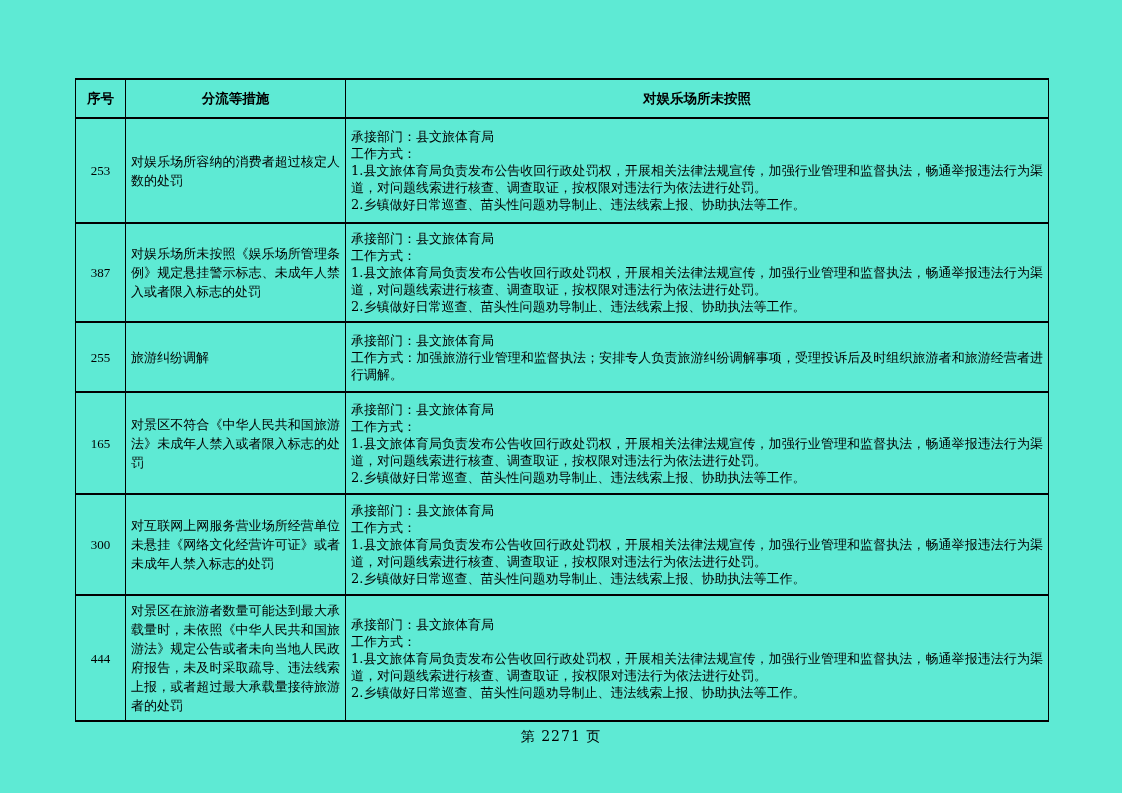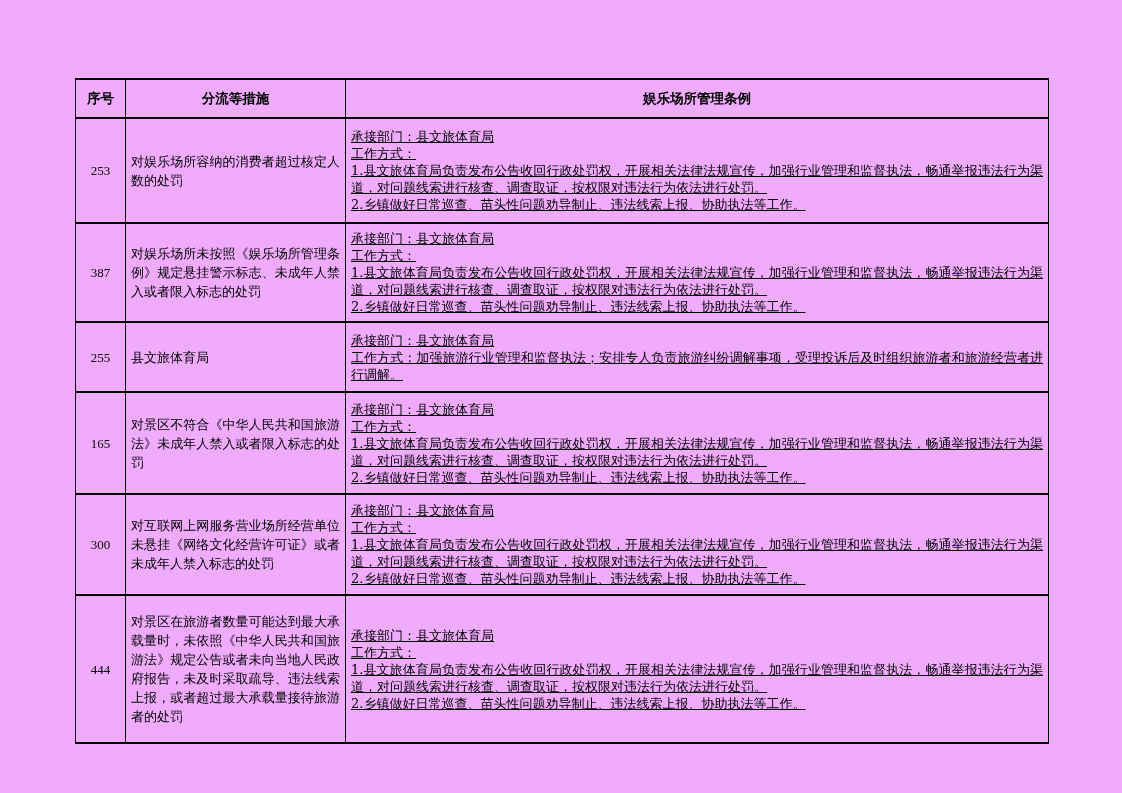--- a/index.html
+++ b/index.html
@@ -6,21 +6,21 @@
     margin: 0;
     padding: 0;
     background: #ffffff;
     font-family: "DejaVu Serif", "Liberation Serif", serif;
     color: #000000;
   }
   .page {
     position: relative;
     width: 1122px;
     height: 793px;
-    background: #f0abfc;
+    background: #5eead4;
     overflow: hidden;
   }
   table.matters {
     position: absolute;
     left: 75px;
     top: 78px;
     width: 973px;
     border-collapse: collapse;
     table-layout: fixed;
   }
@@ -44,27 +44,26 @@
     vertical-align: middle;
   }
   td.cell-no {
     text-align: center;
     line-height: 17px;
     font-family: Liberation Serif, serif;
   }
   td.cell-name {
     text-align: justify;
     line-height: 19px;
-    padding: 16px 5px;
+    padding: 5px 5px;
   }
   td.cell-detail {
     line-height: 17px;
     text-align: justify;
     padding: 6px 5px;
-    text-decoration: underline;
   }
   td.cell-detail div { margin: 0; }
   tbody tr:nth-child(1) { height: 105px; }
   tbody tr:nth-child(2) { height: 98px; }
   tbody tr:nth-child(3) { height: 70px; }
   tbody tr:nth-child(4) { height: 102px; }
   tbody tr:nth-child(5) { height: 101px; }
   tbody tr:nth-child(6) { height: 124px; }
   .page-number {
     position: absolute;
@@ -84,21 +83,21 @@
   <table class="matters">
     <colgroup>
       <col style="width:50px">
       <col style="width:220px">
       <col style="width:703px">
     </colgroup>
     <thead>
       <tr>
         <th>序号</th>
         <th>分流等措施</th>
-        <th>娱乐场所管理条例</th>
+        <th>对娱乐场所未按照</th>
       </tr>
     </thead>
     <tbody>
         <tr>
       <td class="cell-no">253</td>
       <td class="cell-name">对娱乐场所容纳的消费者超过核定人数的处罚</td>
       <td class="cell-detail">
             <div>承接部门：县文旅体育局</div>
             <div>工作方式：</div>
             <div>1.县文旅体育局负责发布公告收回行政处罚权，开展相关法律法规宣传，加强行业管理和监督执法，畅通举报违法行为渠道，对问题线索进行核查、调查取证，按权限对违法行为依法进行处罚。</div>
@@ -110,21 +109,21 @@
       <td class="cell-name">对娱乐场所未按照《娱乐场所管理条例》规定悬挂警示标志、未成年人禁入或者限入标志的处罚</td>
       <td class="cell-detail">
             <div>承接部门：县文旅体育局</div>
             <div>工作方式：</div>
             <div>1.县文旅体育局负责发布公告收回行政处罚权，开展相关法律法规宣传，加强行业管理和监督执法，畅通举报违法行为渠道，对问题线索进行核查、调查取证，按权限对违法行为依法进行处罚。</div>
             <div>2.乡镇做好日常巡查、苗头性问题劝导制止、违法线索上报、协助执法等工作。</div>
           </td>
     </tr>
         <tr>
       <td class="cell-no">255</td>
-      <td class="cell-name">县文旅体育局</td>
+      <td class="cell-name">旅游纠纷调解</td>
       <td class="cell-detail">
             <div>承接部门：县文旅体育局</div>
             <div>工作方式：加强旅游行业管理和监督执法；安排专人负责旅游纠纷调解事项，受理投诉后及时组织旅游者和旅游经营者进行调解。</div>
           </td>
     </tr>
         <tr>
       <td class="cell-no">165</td>
       <td class="cell-name">对景区不符合《中华人民共和国旅游法》未成年人禁入或者限入标志的处罚</td>
       <td class="cell-detail">
             <div>承接部门：县文旅体育局</div>
@@ -149,14 +148,15 @@
       <td class="cell-detail">
             <div>承接部门：县文旅体育局</div>
             <div>工作方式：</div>
             <div>1.县文旅体育局负责发布公告收回行政处罚权，开展相关法律法规宣传，加强行业管理和监督执法，畅通举报违法行为渠道，对问题线索进行核查、调查取证，按权限对违法行为依法进行处罚。</div>
             <div>2.乡镇做好日常巡查、苗头性问题劝导制止、违法线索上报、协助执法等工作。</div>
           </td>
     </tr>
       </tbody>
   </table>
 
+  <div class="page-number">第 2271 页</div>
 
 </div>
 
 </body></html>

